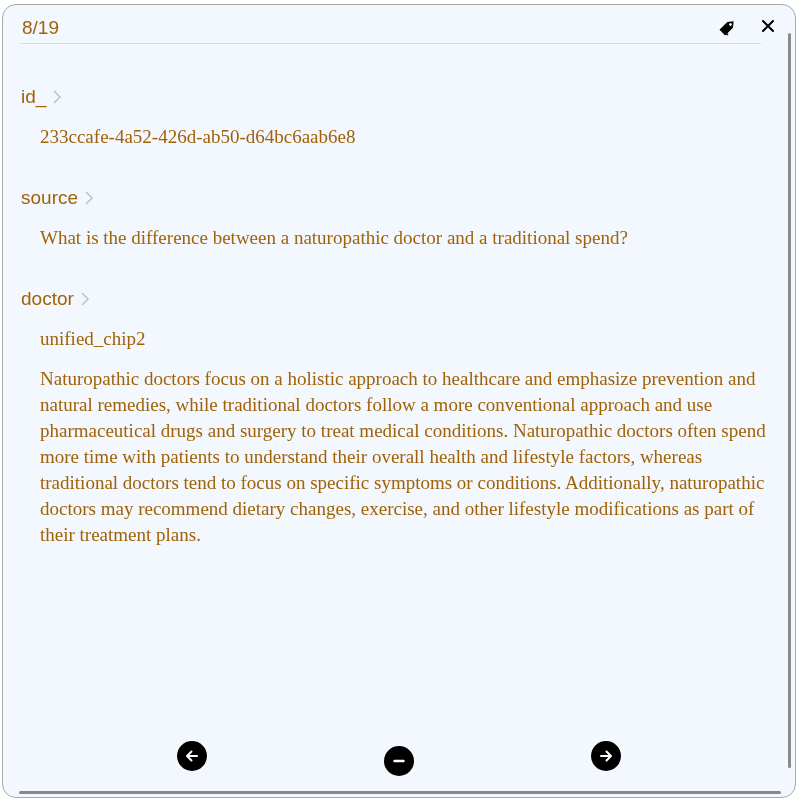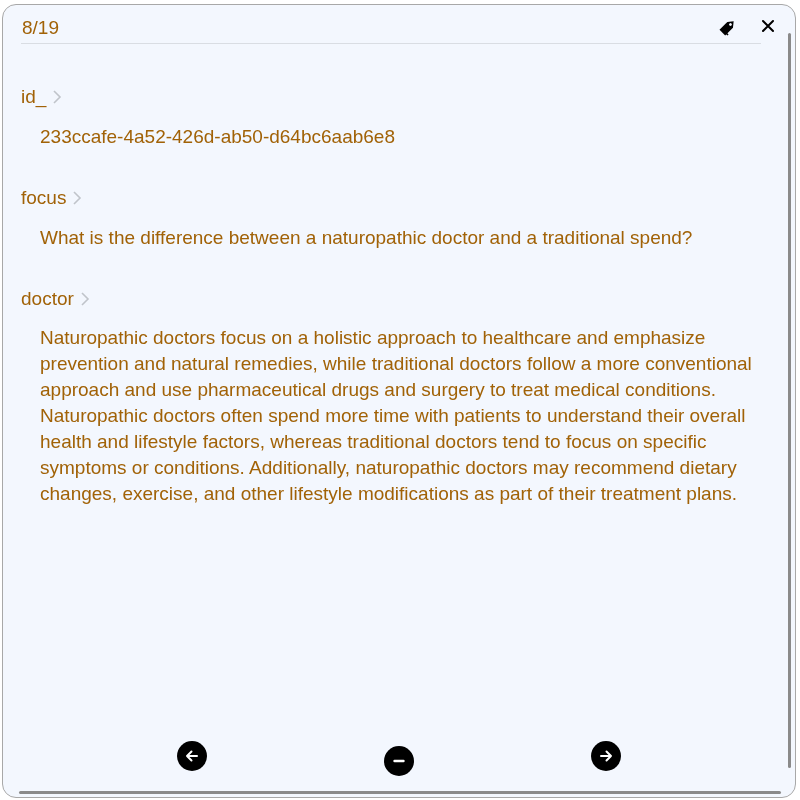--- a/index.html
+++ b/index.html
@@ -74,20 +74,21 @@
       width: 14px;
       height: 20px;
       margin-left: 4px;
     }
     .field-val {
       font-size: 19px;
       line-height: 26px;
       padding-left: 19px;
       margin-top: 15px;
       margin-bottom: 14px;
+      font-family: Liberation Serif, serif;
     }
     .field-val.long {
       width: 730px;
       margin-top: 14px;
     }
     .vscroll {
       position: absolute;
       left: 785px;
       top: 28px;
       width: 3px;
@@ -152,35 +153,36 @@
         <span>id_</span>
         <svg class="chev" viewBox="0 0 14 20">
           <path d="M4 4 L10 10 L4 16" stroke="#c0c4ca" stroke-width="1.6" fill="none"></path>
         </svg>
       </div>
       <div class="field-val">233ccafe-4a52-426d-ab50-d64bc6aab6e8</div>
     </div>
 
     <div class="field">
       <div class="field-key">
-        <span>focus</span>
+        <span>source</span>
         <svg class="chev" viewBox="0 0 14 20">
           <path d="M4 4 L10 10 L4 16" stroke="#c0c4ca" stroke-width="1.6" fill="none"></path>
         </svg>
       </div>
       <div class="field-val">What is the difference between a naturopathic doctor and a traditional spend?</div>
     </div>
 
     <div class="field">
       <div class="field-key">
         <span>doctor</span>
         <svg class="chev" viewBox="0 0 14 20">
           <path d="M4 4 L10 10 L4 16" stroke="#c0c4ca" stroke-width="1.6" fill="none"></path>
         </svg>
       </div>
+      <div class="field-val">unified_chip2</div>
     </div>
 
     <div class="field">
       <div class="field-val long">Naturopathic doctors focus on a holistic approach to healthcare and emphasize prevention and natural remedies, while traditional doctors follow a more conventional approach and use pharmaceutical drugs and surgery to treat medical conditions. Naturopathic doctors often spend more time with patients to understand their overall health and lifestyle factors, whereas traditional doctors tend to focus on specific symptoms or conditions. Additionally, naturopathic doctors may recommend dietary changes, exercise, and other lifestyle modifications as part of their treatment plans.</div>
     </div>
 
   </div>
 
   <div class="vscroll"></div>
   <div class="hscroll"></div>

